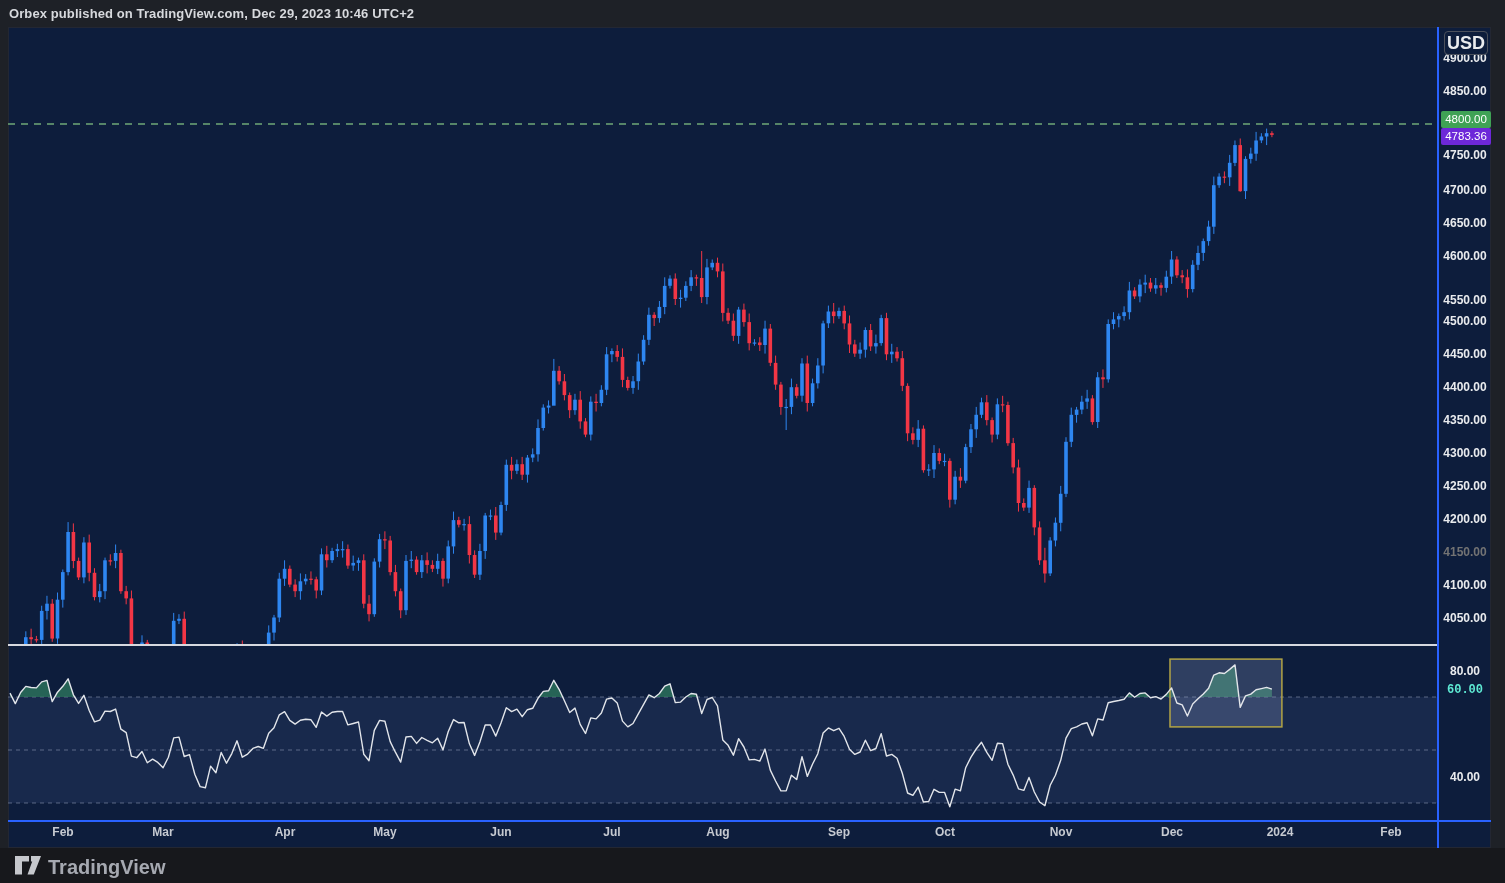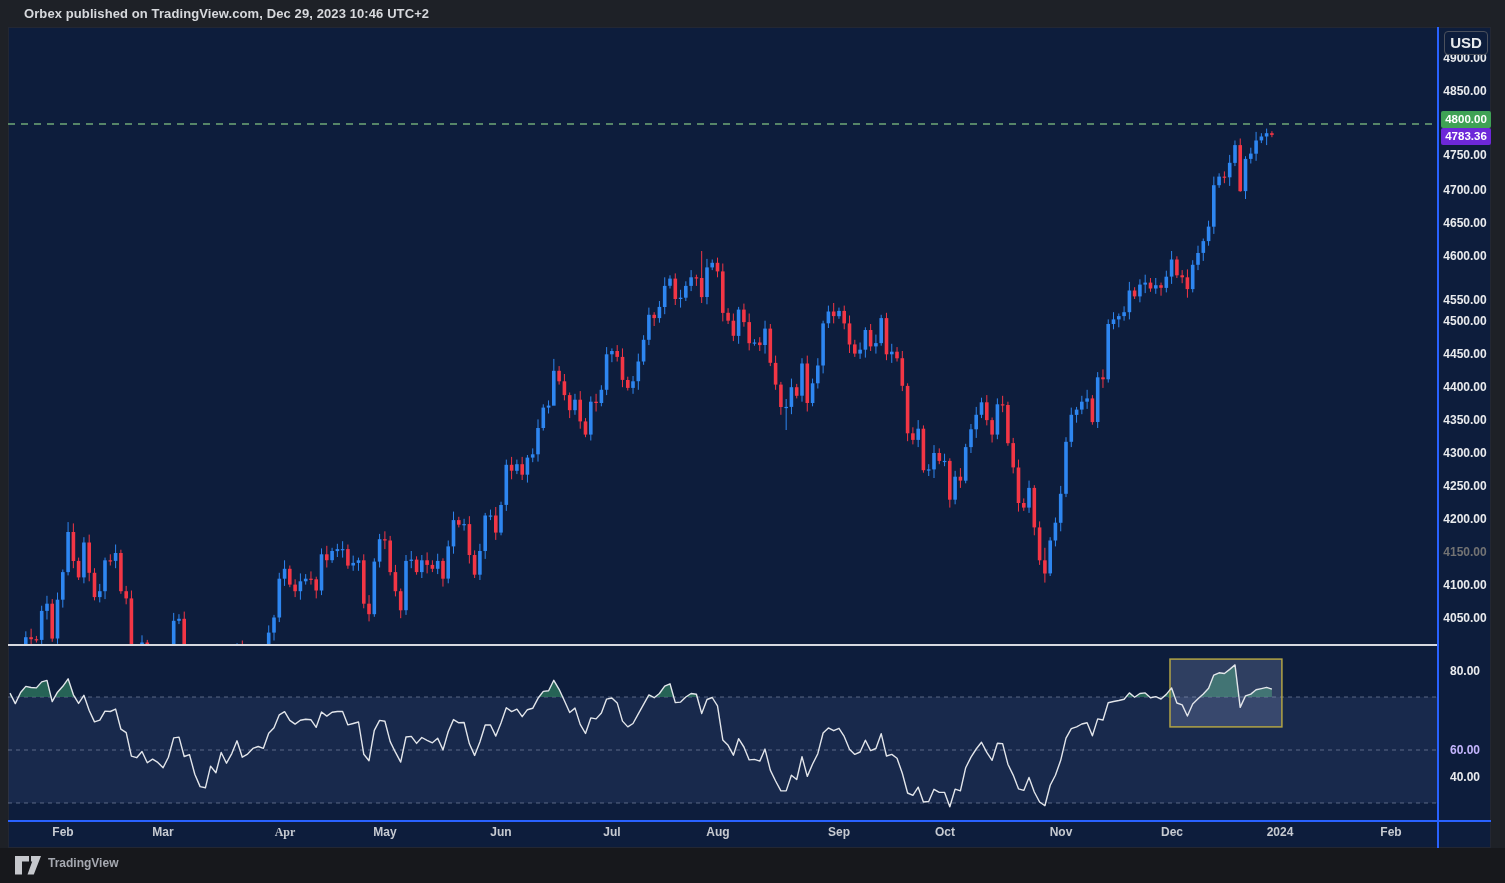--- a/index.html
+++ b/index.html
@@ -1,32 +1,32 @@
 <!DOCTYPE html>
 <html><head>
 <meta charset="utf-8">
 <style>
   html,body{margin:0;padding:0;}
   body{width:1505px;height:883px;background:#1e2127;font-family:"Liberation Sans",sans-serif;overflow:hidden;position:relative;}
-  #attribution-bar{position:absolute;left:16px;top:0;width:1291px;height:27px;text-decoration:underline;}
+  #attribution-bar{position:absolute;left:1px;top:0;width:1291px;height:27px;text-decoration:underline;}
   #attribution-bar span{position:absolute;left:8px;top:6px;font-size:13px;font-weight:700;color:#d7d9dd;letter-spacing:.1px;}
   #chart{position:absolute;left:8px;top:27px;width:1483px;height:821px;background:#0d1d3c;box-shadow:inset 0 0 0 1px #232733;}
   #price-svg{position:absolute;left:0;top:0;}
   #rsi-svg{position:absolute;left:0;top:619px;}
   #pane-sep{position:absolute;left:0;top:617px;width:1429px;height:2px;background:#d6d9e0;cursor:row-resize;}
   #bottom-sep{position:absolute;left:0;top:793px;width:1483px;height:2px;background:#2962ff;cursor:row-resize;}
   #time-axis{position:absolute;left:0;top:792px;width:1429px;height:26px;cursor:ew-resize;}
   .month-label{position:absolute;top:6px;transform:translateX(-50%);font-size:12px;font-weight:600;color:#c6cad1;white-space:nowrap;}
   #price-axis{position:absolute;left:1429px;top:0;width:54px;height:821px;border-left:2px solid #2962ff;box-sizing:border-box;cursor:ns-resize;}
   .tick-label{position:absolute;left:0;width:100%;text-align:center;font-size:12px;font-weight:700;color:#e9ebee;height:14px;line-height:14px;}
-  #usd-button{position:absolute;left:5px;top:4px;width:42px;height:22px;line-height:22px;text-align:center;background:#0d1d3c;border:1px solid #4b505c;border-radius:4px;color:#e9ebee;font-size:15px;font-weight:700;z-index:5;cursor:pointer;}
-  .price-badge{position:absolute;left:2px;width:50px;height:17px;line-height:17px;text-align:center;border-radius:2px;color:#ffffff;font-size:11.5px;font-weight:700;z-index:4;}
+  #usd-button{position:absolute;left:5px;top:4px;width:42px;height:22px;line-height:22px;text-align:center;background:#0d1d3c;border:1px solid #4b505c;border-radius:4px;color:#e9ebee;font-size:18px;font-weight:700;z-index:5;cursor:pointer;}
+  .price-badge{position:absolute;left:2px;width:50px;height:17px;line-height:17px;text-align:center;border-radius:2px;color:#ffffff;font-size:11.5px;font-weight:400;z-index:4;}
   #footer-bar{position:absolute;left:0;top:848px;width:1505px;height:35px;background:#17181c;}
   #tv-logo{position:absolute;left:14px;top:8px;cursor:pointer;}
-  #tv-brand{position:absolute;left:48px;top:8px;font-size:12px;font-weight:600;color:#a6a9b1;cursor:pointer;}
+  #tv-brand{position:absolute;left:48px;top:8px;font-size:20px;font-weight:600;color:#a6a9b1;cursor:pointer;}
 </style>
 </head>
 <body style="background: rgb(30, 33, 39);">
 
 <div id="attribution-bar">
   <span>Orbex published on TradingView.com, Dec 29, 2023 10:46 UTC+2</span>
 </div>
 
 <div id="chart" style="background: rgb(13, 29, 60);">
   <svg id="price-svg" width="1429" height="618">
@@ -532,21 +532,21 @@
       <path d="M1155.3 51.0L1158.3 48.4L1163.6 41.9L1166.8 51.0Z" fill="#2f7b5f" opacity="0.75"></path>
       <path d="M1191.9 51.0L1195.3 47.9L1200.6 42.2L1205.8 29.1L1211.1 26.8L1216.4 27.5L1221.7 23.4L1227.0 18.9L1230.9 51.0Z" fill="#2f7b5f" opacity="0.75"></path>
       <path d="M1237.0 51.0L1237.5 49.9L1242.8 48.1L1248.1 43.8L1253.4 42.6L1258.6 41.4L1263.9 43.2L1263.9 51.0Z" fill="#2f7b5f" opacity="0.75"></path>
       <rect x="1162.0" y="13.1" width="111.9" height="67.8" fill="rgba(150,166,208,0.25)" stroke="#b2a445" stroke-width="1.5"></rect>
       <polyline points="2.0,47.1 7.3,57.6 12.6,46.5 17.8,40.4 23.1,41.5 28.4,41.9 33.7,35.9 39.0,34.4 44.2,55.6 49.5,46.2 54.8,40.3 60.1,32.8 65.4,48.8 70.6,57.4 75.9,49.3 81.2,64.5 86.5,75.9 91.8,74.1 97.0,65.1 102.3,65.5 107.6,63.1 112.9,83.2 118.2,86.7 123.4,110.1 128.7,111.7 134.0,105.5 139.3,116.8 144.6,113.1 149.8,116.4 155.1,121.7 160.4,111.2 165.7,91.9 171.0,91.1 176.2,110.5 181.5,108.6 186.8,128.3 192.1,140.6 197.4,141.8 202.6,120.1 207.9,126.7 213.2,106.5 218.5,117.2 223.8,107.6 229.0,94.8 234.3,111.2 239.6,108.1 244.9,102.4 250.2,100.5 255.4,102.3 260.7,87.3 266.0,81.7 271.3,68.8 276.6,65.7 281.8,74.4 287.1,78.1 292.4,74.3 297.7,73.3 303.0,73.8 308.2,81.3 313.5,66.0 318.8,70.1 324.1,66.3 329.4,65.5 334.6,65.5 339.9,78.9 345.2,77.5 350.5,76.0 355.8,108.3 361.0,114.7 366.3,84.3 371.6,74.4 376.9,75.3 382.2,95.6 387.4,106.2 392.7,116.1 398.0,91.0 403.3,90.4 408.6,97.4 413.8,91.5 419.1,94.3 424.4,96.8 429.7,92.3 435.0,103.9 440.2,85.8 445.5,73.6 450.8,76.8 456.1,76.5 461.4,97.8 466.6,109.4 471.9,96.0 477.2,79.0 482.5,79.0 487.8,90.1 493.0,77.1 498.3,61.7 503.6,65.6 508.9,63.1 514.2,70.7 519.4,63.7 524.7,62.3 530.0,52.3 535.3,45.4 540.6,44.8 545.8,34.3 551.1,43.3 556.4,54.7 561.7,66.5 567.0,62.1 572.2,78.4 577.5,87.5 582.8,71.9 588.1,72.9 593.4,67.0 598.6,53.1 603.9,52.0 609.2,56.9 614.5,75.1 619.8,80.9 625.0,77.5 630.3,67.8 635.6,58.3 640.9,48.9 646.2,51.7 651.4,47.5 656.7,40.2 662.0,37.8 667.3,56.6 672.6,56.1 677.8,51.0 683.1,47.5 688.4,48.2 693.7,67.5 699.0,53.5 704.2,51.5 709.5,59.9 714.8,93.9 720.1,99.3 725.4,109.2 730.6,92.7 735.9,101.0 741.2,113.9 746.5,113.4 751.8,115.1 757.0,103.1 762.3,124.1 767.6,135.0 772.9,144.9 778.2,144.9 783.4,129.2 788.7,133.5 794.0,110.6 799.3,130.4 804.6,118.0 809.8,107.7 815.1,87.0 820.4,81.9 825.7,84.7 831.0,82.3 836.2,90.4 841.5,103.2 846.8,108.4 852.1,106.0 857.4,94.2 862.6,104.6 867.9,102.5 873.2,87.7 878.5,110.0 883.8,108.4 889.0,112.2 894.3,127.2 899.6,147.0 904.9,149.4 910.2,141.2 915.4,156.0 920.7,155.5 926.0,143.3 931.3,146.4 936.6,146.4 941.8,160.8 947.1,143.2 952.4,144.8 957.7,121.7 963.0,111.1 968.2,103.0 973.5,96.2 978.8,106.4 984.1,114.3 989.4,97.2 994.6,97.6 999.9,118.2 1005.2,129.1 1010.5,142.8 1015.8,144.4 1021.0,131.5 1026.3,146.0 1031.6,156.0 1036.9,159.7 1042.2,139.2 1047.4,129.2 1052.7,114.3 1058.0,92.2 1063.3,82.6 1068.6,80.8 1073.8,78.0 1079.1,76.8 1084.4,89.8 1089.7,72.9 1095.0,74.0 1100.2,56.8 1105.5,55.5 1110.8,54.5 1116.1,53.3 1121.4,46.9 1126.6,51.2 1131.9,47.5 1137.2,46.9 1142.5,51.8 1147.8,50.6 1153.0,53.0 1158.3,48.4 1163.6,41.9 1168.9,57.0 1174.2,58.9 1179.4,70.0 1184.7,58.0 1190.0,52.8 1195.3,47.9 1200.6,42.2 1205.8,29.1 1211.1,26.8 1216.4,27.5 1221.7,23.4 1227.0,18.9 1232.2,61.4 1237.5,49.9 1242.8,48.1 1248.1,43.8 1253.4,42.6 1258.6,41.4 1263.9,43.2" fill="none" stroke="#e2e5ea" stroke-width="1.4" stroke-linejoin="round"></polyline>
     </svg>
   <div id="bottom-sep"></div>
   <div id="time-axis">
       <div class="month-label" style="left: 55px; color: rgb(198, 202, 209);">Feb</div>
       <div class="month-label" style="left: 155px; color: rgb(198, 202, 209);">Mar</div>
-      <div class="month-label" style="left: 277px; color: rgb(198, 202, 209); font-family: Liberation Serif, serif;">Apr</div>
+      <div class="month-label" style="left: 277px; color: rgb(198, 202, 209);">Apr</div>
       <div class="month-label" style="left: 377px; color: rgb(198, 202, 209);">May</div>
       <div class="month-label" style="left: 493px; color: rgb(198, 202, 209);">Jun</div>
       <div class="month-label" style="left: 604px; color: rgb(198, 202, 209);">Jul</div>
       <div class="month-label" style="left: 710px; color: rgb(198, 202, 209);">Aug</div>
       <div class="month-label" style="left: 831px; color: rgb(198, 202, 209);">Sep</div>
       <div class="month-label" style="left: 937px; color: rgb(198, 202, 209);">Oct</div>
       <div class="month-label" style="left: 1053px; color: rgb(198, 202, 209);">Nov</div>
       <div class="month-label" style="left: 1164px; color: rgb(198, 202, 209);">Dec</div>
       <div class="month-label" style="left: 1272px; color: rgb(198, 202, 209);">2024</div>
       <div class="month-label" style="left: 1383px; color: rgb(198, 202, 209);">Feb</div>
@@ -566,21 +566,21 @@
       <div class="tick-label" style="top: 222px; color: rgb(233, 235, 238);">4600.00</div>
       <div class="tick-label" style="top: 189px; color: rgb(233, 235, 238);">4650.00</div>
       <div class="tick-label" style="top: 156px; color: rgb(233, 235, 238);">4700.00</div>
       <div class="tick-label" style="top: 121px; color: rgb(233, 235, 238);">4750.00</div>
       <div class="tick-label" style="top: 57px; color: rgb(233, 235, 238);">4850.00</div>
       <div class="tick-label" style="top: 24px; color: rgb(233, 235, 238);">4900.00</div>
     <div id="usd-button">USD</div>
     <div class="price-badge" id="badge-green" style="background: rgb(63, 162, 85); top: 84px;">4800.00</div>
     <div class="price-badge" id="badge-red" style="background: #6d28d9; top: 101px;">4783.36</div>
   <div class="tick-label" style="top: 637px; color: rgb(233, 235, 238);">80.00</div>
-      <div class="tick-label" style="top: 716px; color: #c4b5fd;">60.00</div>
+      <div class="tick-label" style="top: 656px; color: #5eead4; font-family: Liberation Mono, monospace;">60.00</div>
       <div class="tick-label" style="top: 743px; color: rgb(233, 235, 238);">40.00</div>
     </div>
 </div>
 
 <div id="footer-bar" style="background: rgb(23, 24, 28);">
   <svg id="tv-logo" width="28" height="20" viewBox="0 0 28 20">
     <path d="M1 0 h14 v5.5 h-7 v13 h-7 z" fill="#c6c8cd"></path>
     <path d="M17 0 h10 l-7.2 18.5 h-6.3 l4.7 -13 h-1.2 z" fill="#c6c8cd"></path>
   </svg>
   <span id="tv-brand">TradingView</span>

